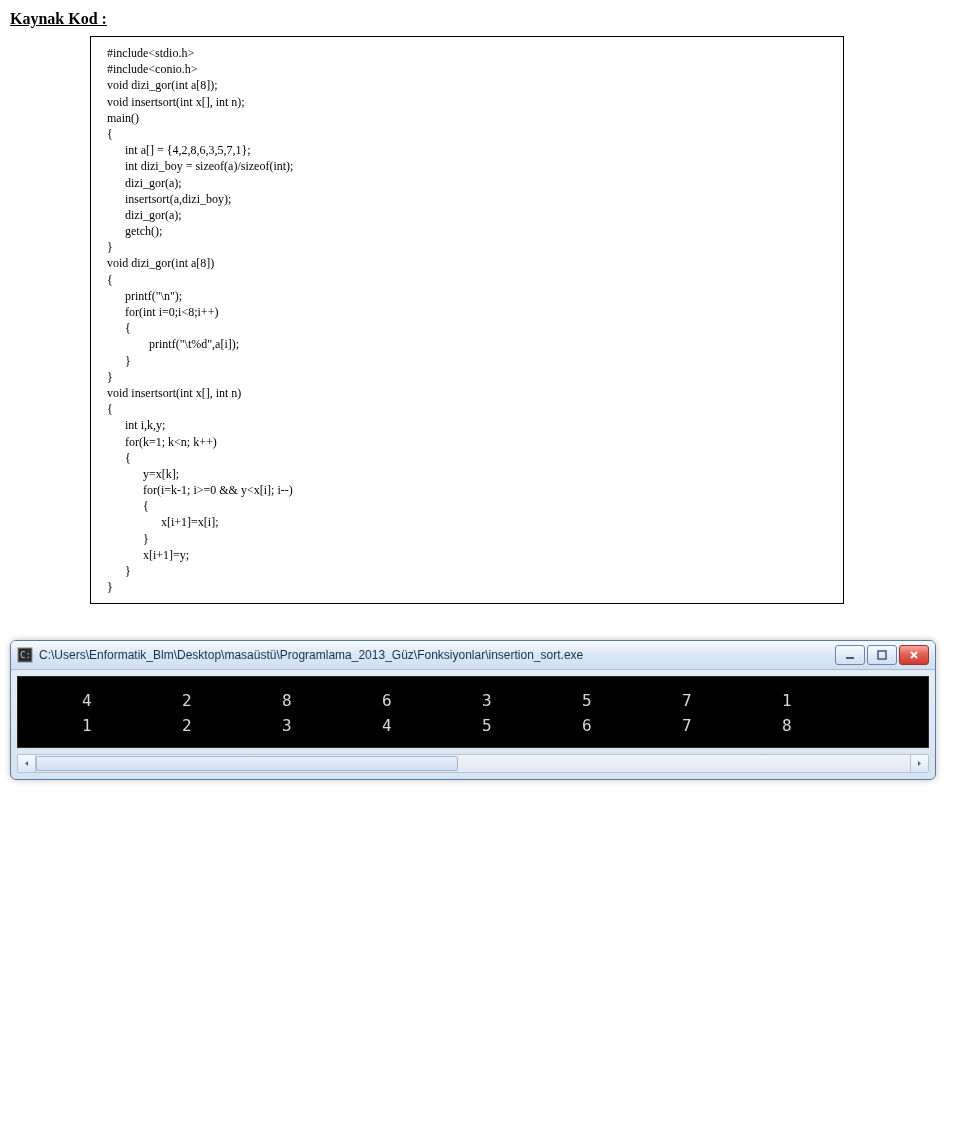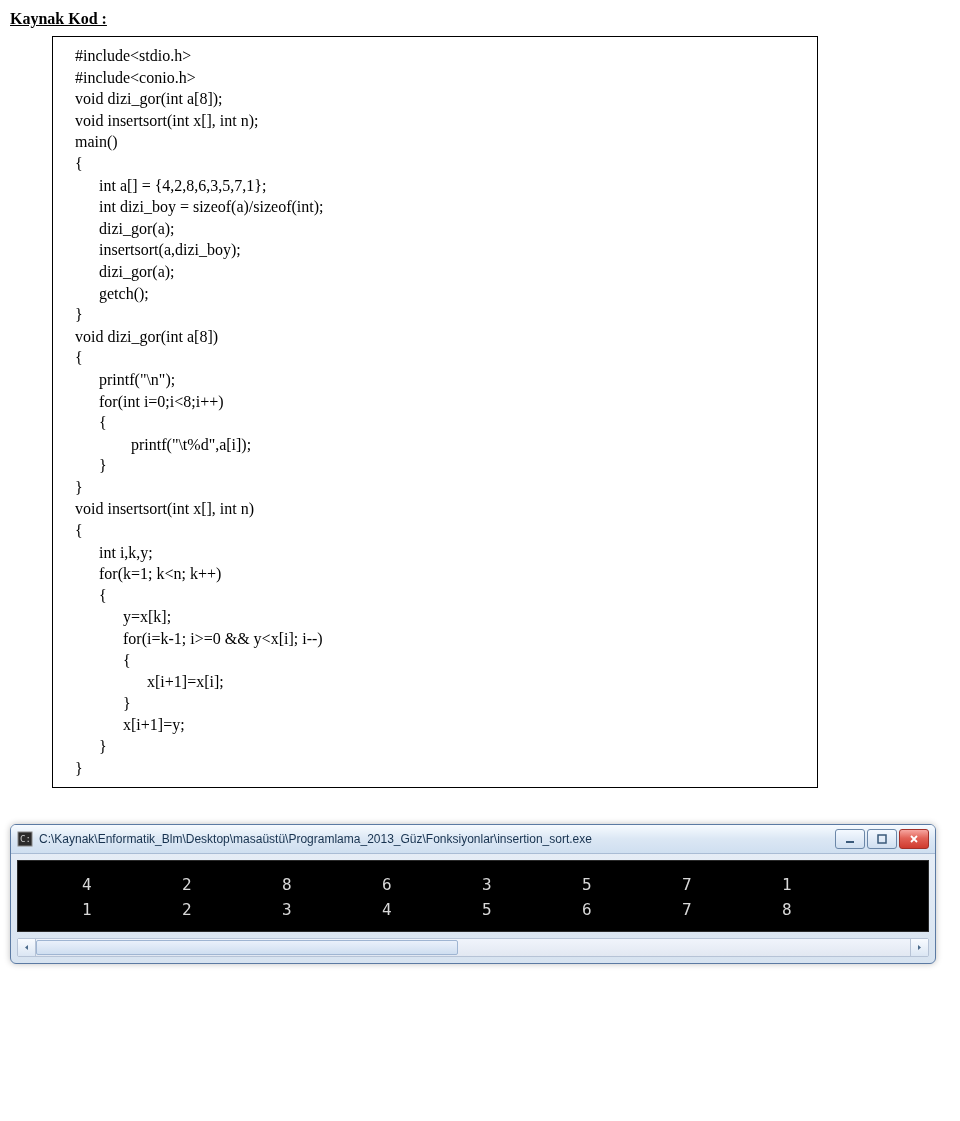--- a/index.html
+++ b/index.html
@@ -12,25 +12,25 @@
     width: 940px;
   }
   .heading {
     font-weight: bold;
     text-decoration: underline;
     font-size: 16px;
     margin-bottom: 8px;
   }
   .code-box {
     border: 1.5px solid #000;
-    margin-left: 42px;
+    margin-left: 80px;
     width: 720px;
-    padding: 8px 22px;
+    padding: 8px 16px;
     font-family: "Times New Roman", serif;
-    font-size: 16px;
+    font-size: 12px;
     line-height: 1.35;
     white-space: pre;
   }
   .window {
     margin-top: 36px;
     width: 924px;
     border: 1px solid #5b7aa3;
     border-radius: 6px;
     box-shadow: 0 0 6px rgba(0,0,0,0.25);
     background: linear-gradient(#e9eff7, #d7e3f0);
@@ -165,21 +165,21 @@
 }</div>
 
 <div class="window">
   <div class="titlebar">
     <span class="title-icon">
       <svg viewBox="0 0 16 16" width="16" height="16">
         <rect x="1" y="1" width="14" height="14" fill="#2b2b2b" stroke="#888"></rect>
         <text x="3" y="11" font-size="9" fill="#ccc" font-family="monospace">C:</text>
       </svg>
     </span>
-    <span class="title-text">C:\Kaynak\Enformatik_Blm\Desktop\masaüstü\Programlama_2013_Güz\Fonksiyonlar\insertion_sort.exe</span>
+    <span class="title-text">C:\Users\Enformatik_Blm\Desktop\masaüstü\Programlama_2013_Güz\Fonksiyonlar\insertion_sort.exe</span>
     <div class="win-btns">
       <div class="win-btn">
         <svg width="10" height="10" viewBox="0 0 10 10">
             <rect x="1" y="7" width="8" height="2" fill="#3a5a7a"></rect>
           </svg>
       </div>
       <div class="win-btn">
         <svg width="10" height="10" viewBox="0 0 10 10">
             <rect x="1" y="1" width="8" height="8" fill="none" stroke="#3a5a7a" stroke-width="1.5"></rect>
           </svg>

